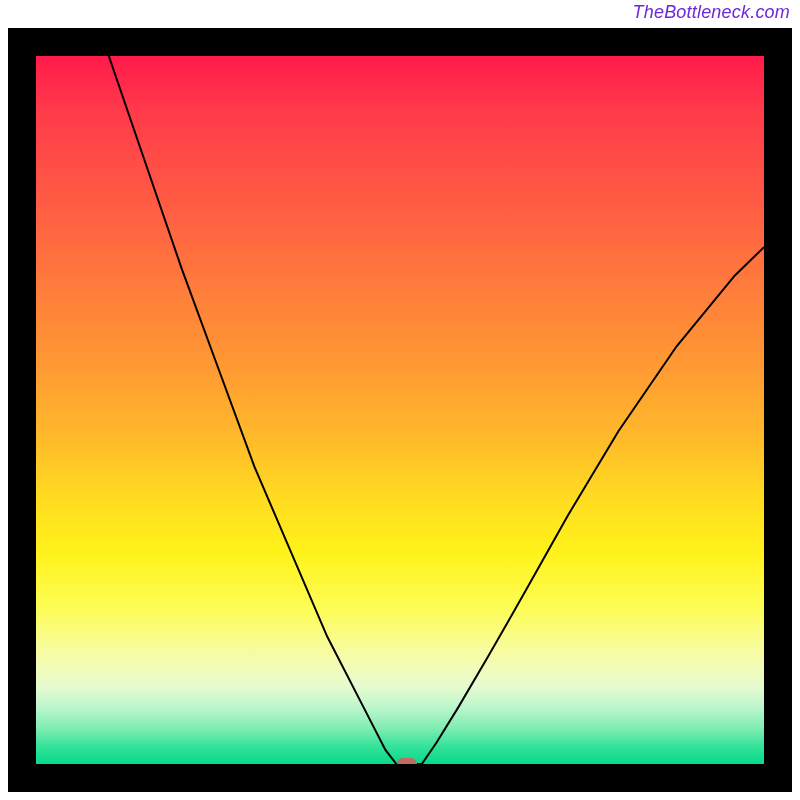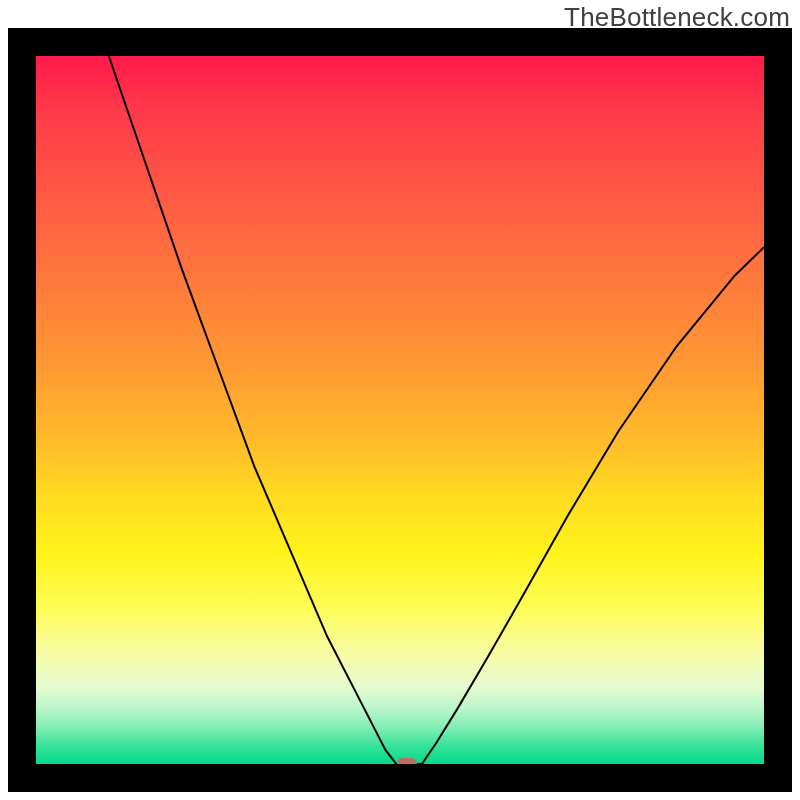--- a/index.html
+++ b/index.html
@@ -13,25 +13,26 @@
   }
   .root {
     position: relative;
     width: 800px;
     height: 800px;
   }
   .watermark {
     position: absolute;
     top: 2px;
     right: 10px;
-    color: #404040;
-    font-size: 26px;
+    color: #6d28d9;
+    font-size: 18px;
     font-weight: 500;
     letter-spacing: 0.2px;
     z-index: 5;
+    font-style: italic;
   }
   .frame {
     position: absolute;
     left: 8px;
     top: 28px;
     width: 784px;
     height: 764px;
     background: #000000;
   }
   .plot {

